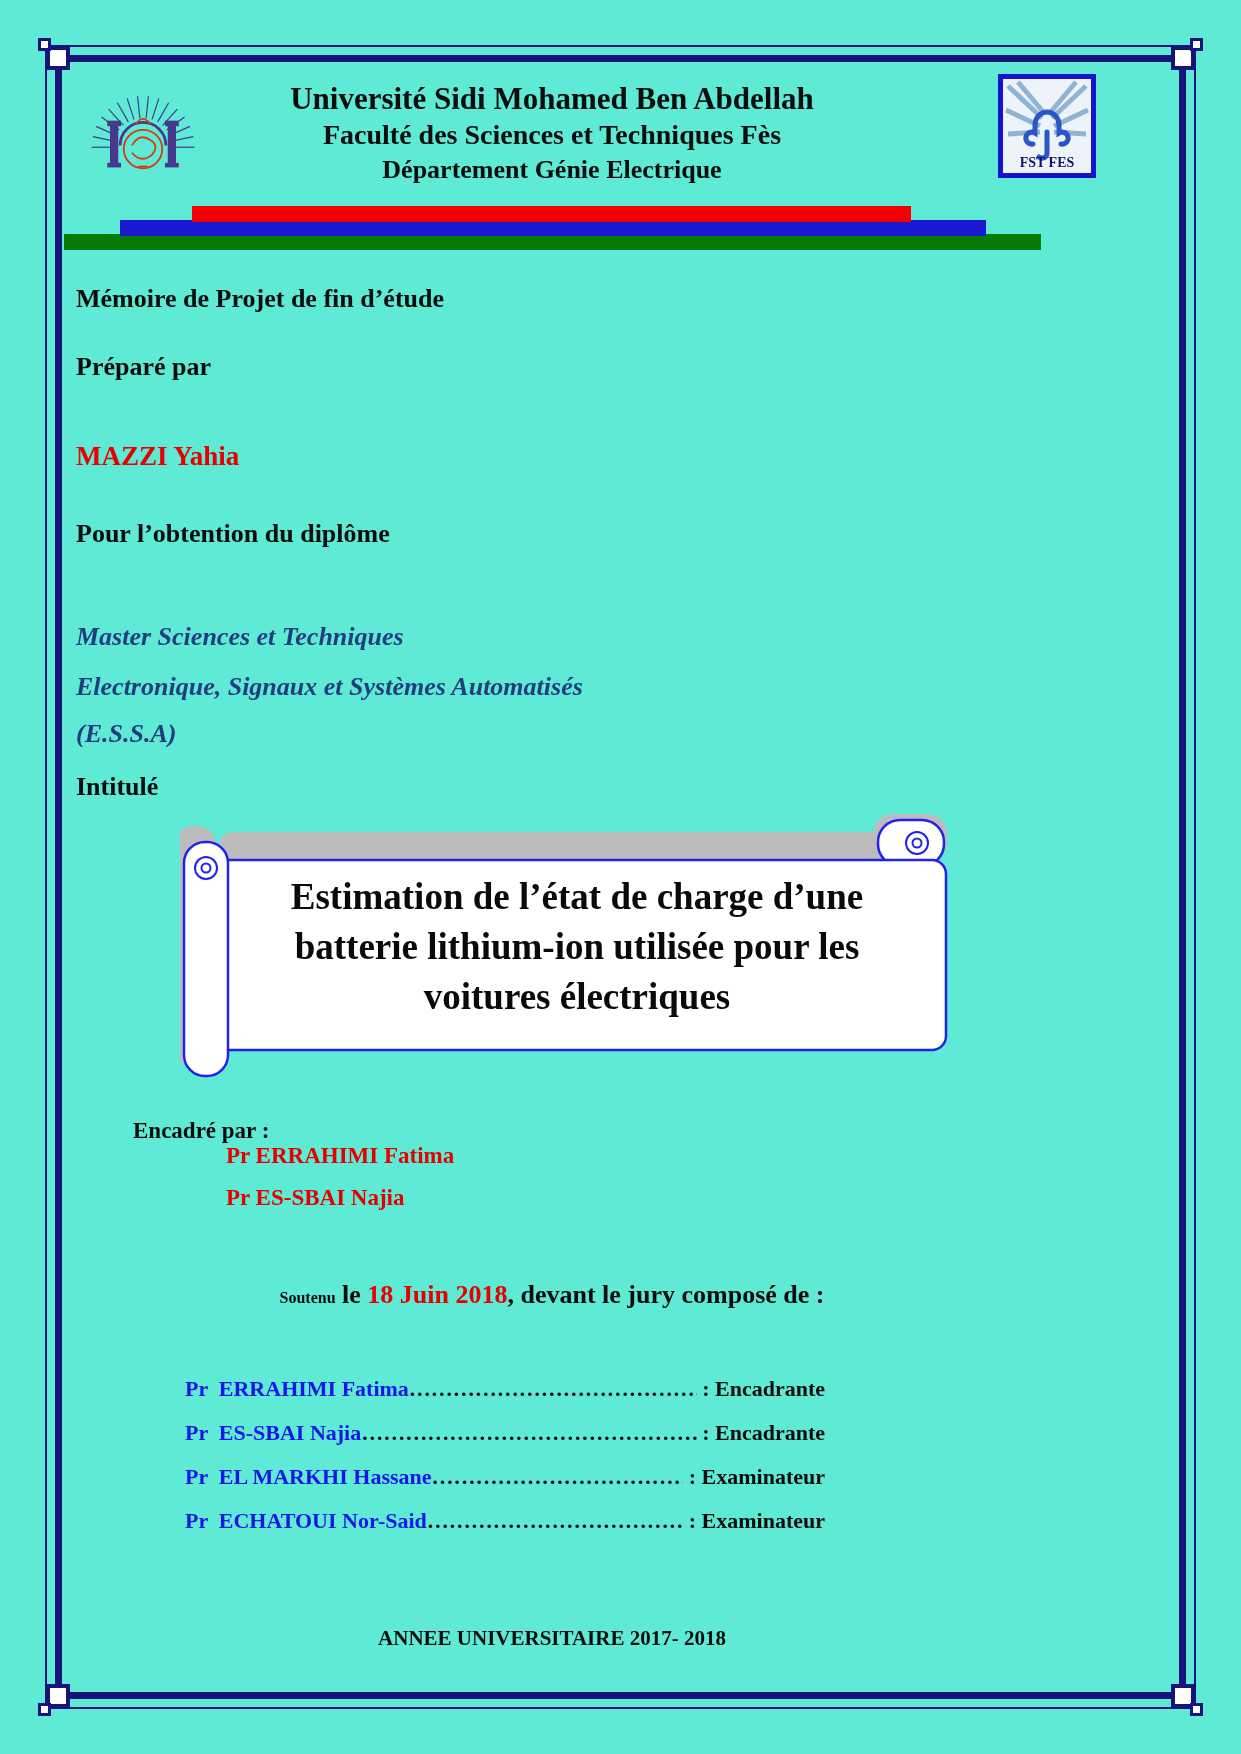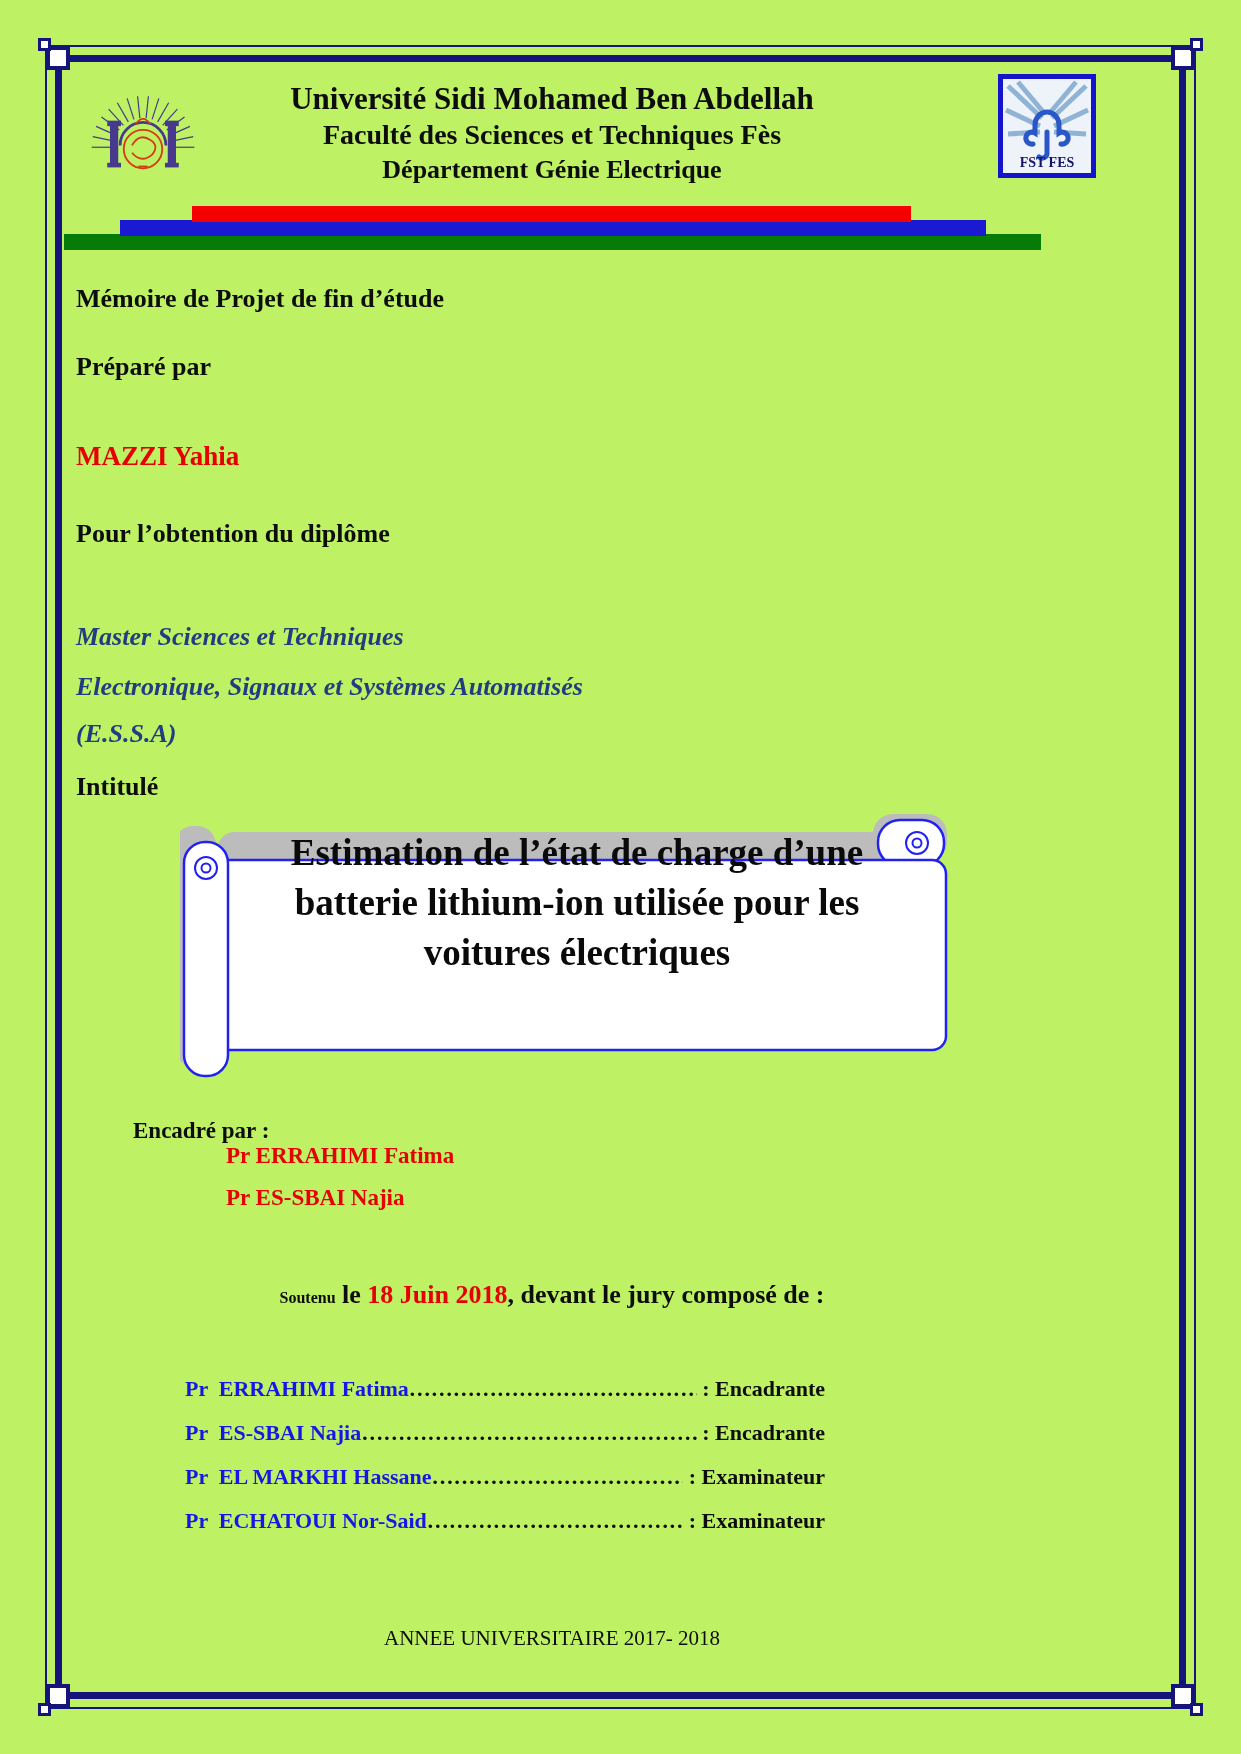--- a/index.html
+++ b/index.html
@@ -1,19 +1,19 @@
 <!DOCTYPE html>
 <html><head>
 <meta charset="utf-8">
 <style>
   html,body{margin:0;padding:0;background:#ffffff;}
   .page{
     position:relative;
     width:1241px;height:1754px;
-    background:#bef264;
+    background:#5eead4;
     font-family:"Liberation Serif","DejaVu Serif",serif;
     color:#0d0d0d;
     overflow:hidden;
   }
   
   .frame-thin{position:absolute;left:45px;top:45px;right:45px;bottom:45px;border:2px solid #14147a;}
   .frame-thick{position:absolute;left:55px;top:55px;right:55px;bottom:55px;border:7px solid #14147a;}
   .knot{position:absolute;width:16px;height:16px;border:4px solid #14147a;background:#fff;}
   .knot.tl{left:46px;top:46px;} .knot.tr{right:46px;top:46px;}
   .knot.bl{left:46px;bottom:46px;} .knot.br{right:46px;bottom:46px;}
@@ -42,21 +42,21 @@
   .l-author{top:441px;color:#e60000;font-size:27px;}
   .l-diploma{top:519px;}
   .l-master1{top:622px;color:#223c80;font-style:italic;}
   .l-master2{top:672px;color:#223c80;font-style:italic;}
   .l-master3{top:719px;color:#223c80;font-style:italic;}
   .l-intitule{top:772px;}
 
   
   .scroll-wrap{position:absolute;left:180px;top:812px;width:775px;height:272px;}
   .scroll-title{
-    position:absolute;left:208px;top:828px;width:738px;
+    position:absolute;left:208px;top:872px;width:738px;
     text-align:center;font-weight:bold;font-size:37px;line-height:50px;color:#0a0a0a;
   }
 
   
   .l-encadre{position:absolute;left:133px;top:1100px;font-weight:bold;font-size:23px;margin-top:18px;}
   .l-sup1{position:absolute;left:226px;top:1143px;font-weight:bold;font-size:23px;color:#e60000;}
   .l-sup2{position:absolute;left:226px;top:1185px;font-weight:bold;font-size:23px;color:#e60000;}
 
   
   .l-soutenu{position:absolute;left:64px;top:1280px;width:976px;text-align:center;font-weight:bold;font-size:26px;white-space:pre;}
@@ -64,21 +64,21 @@
   .l-soutenu .date{color:#e60000;margin-top:41px;}
 
   
   .jury-row{position:absolute;left:185px;width:640px;display:flex;align-items:baseline;font-weight:bold;font-size:22px;}
   .jury-row .jname{color:#1616e6;white-space:pre;flex:0 0 auto;}
   .jury-row .jdots{flex:1 1 auto;overflow:hidden;white-space:nowrap;color:#0d0d0d;}
   .jury-row .jrole{flex:0 0 auto;white-space:pre;color:#0d0d0d;}
   .jr1{top:1376px;} .jr2{top:1420px;} .jr3{top:1464px;} .jr4{top:1508px;}
 
   
-  .l-year{position:absolute;left:64px;top:1626px;width:976px;text-align:center;font-size:21px;font-weight:normal;}
+  .l-year{position:absolute;left:64px;top:1626px;width:976px;text-align:center;font-size:21px;font-weight:bold;}
 </style>
 </head>
 <body>
 
 <div class="page">
 
   <div class="frame-thin"></div>
   <div class="frame-thick"></div>
   <div class="knot tl"></div>
   <div class="knot tr"></div>

